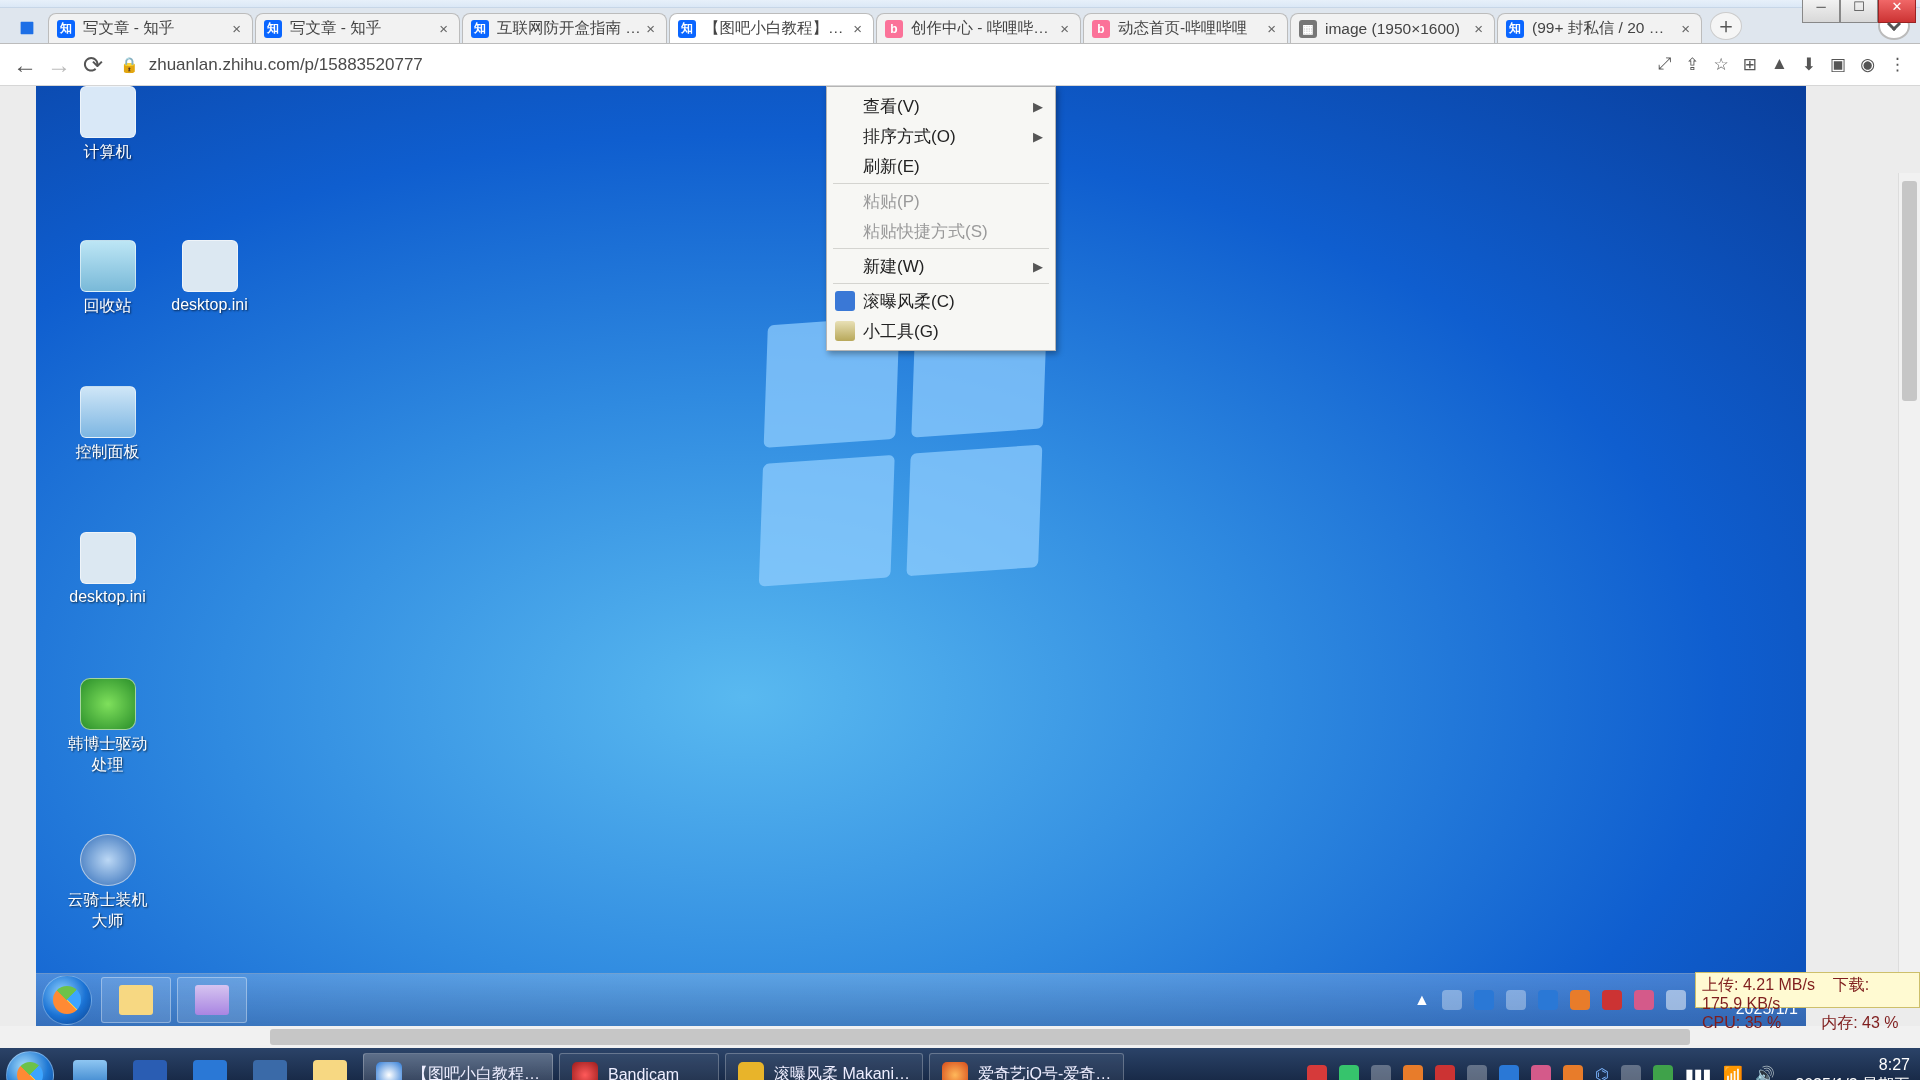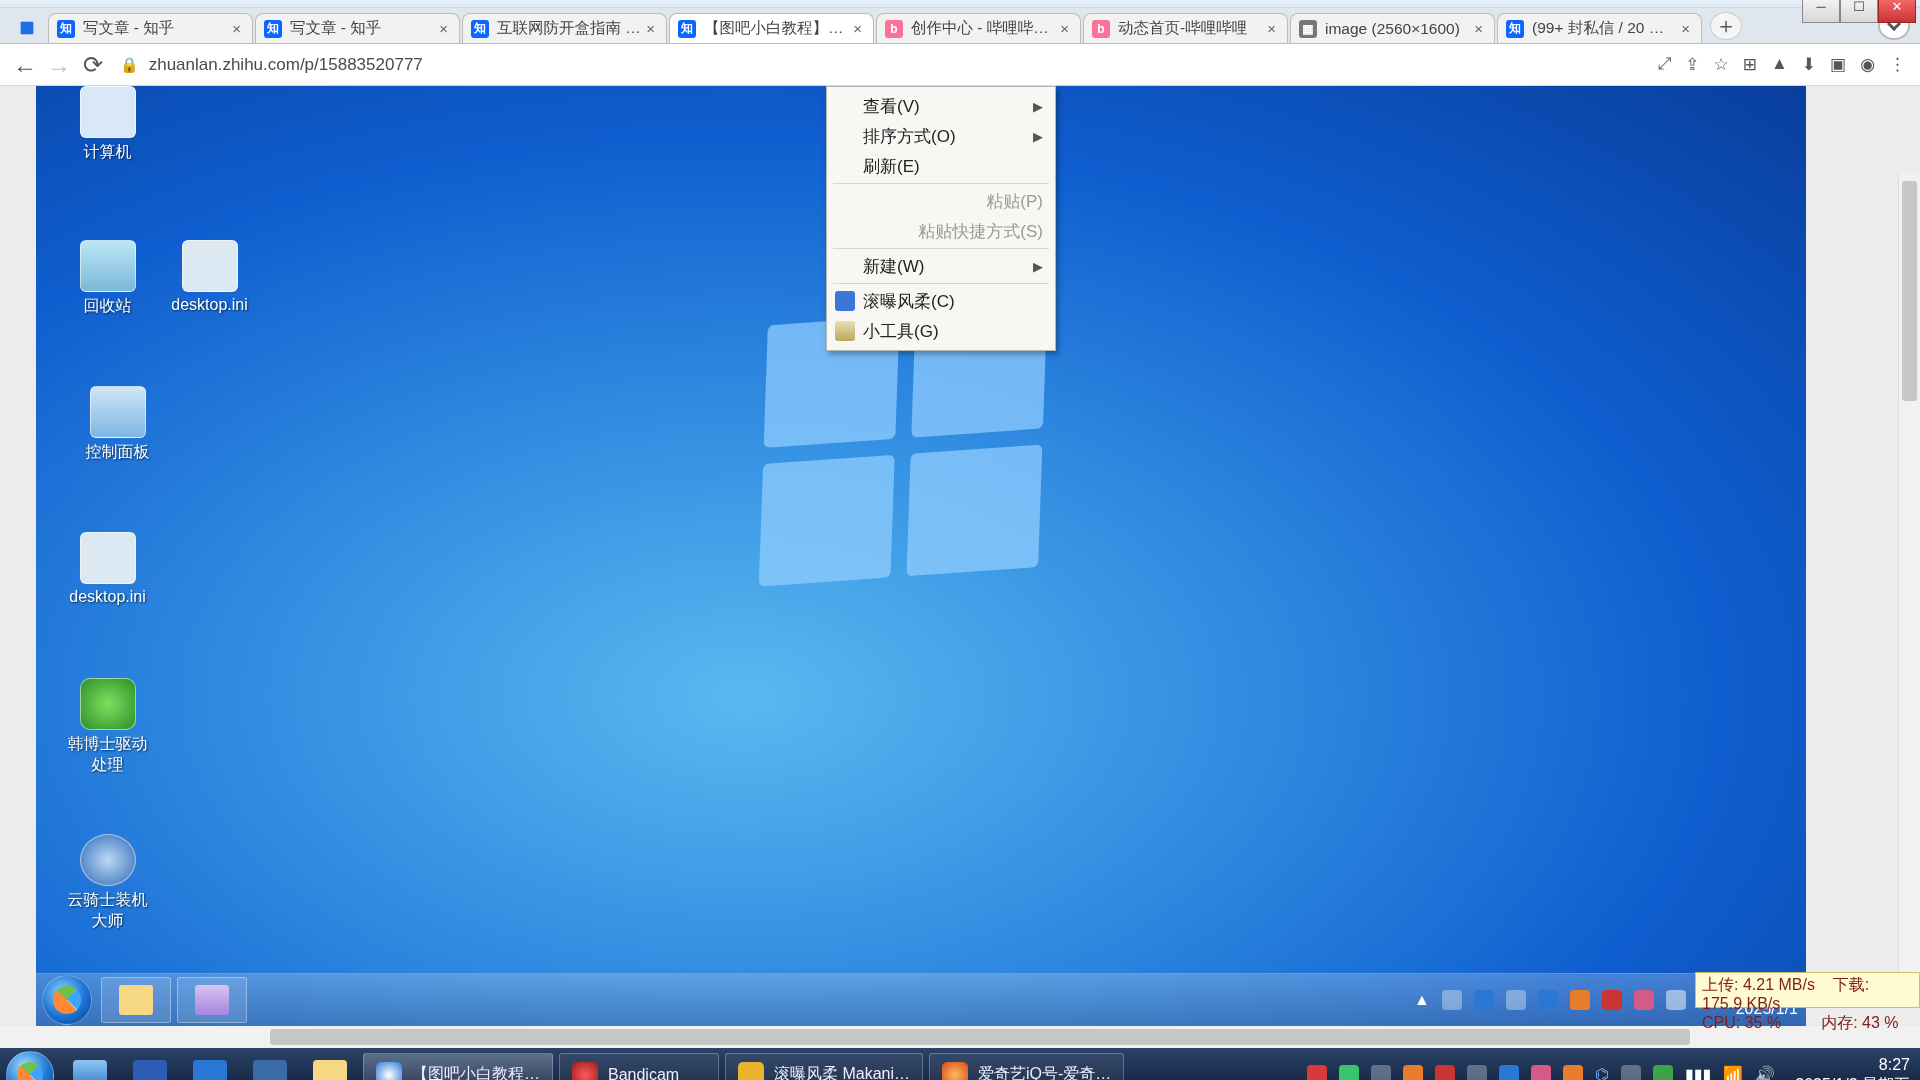--- a/index.html
+++ b/index.html
@@ -114,21 +114,21 @@
   
   .ctxmenu {
     position:absolute; left:790px; top:0; width:230px;
     background:#f7f7f4; border:1px solid #b5b5b5; box-shadow:2px 3px 6px #0005;
     font-size:17px; color:#222; padding: 4px 2px;
   }
   .ctxrow {
     display:flex; align-items:center; height:30px; padding:0 10px 0 34px;
     position:relative; cursor:default;
   }
-  .ctxrow.disabled { color:#9a9a9a;justify-content:flex-end; }
+  .ctxrow.disabled { color:#9a9a9a; }
   .ctxsep { height:1px; background:#d4d4d0; margin:2px 4px; }
   .ctxrow .arrow { position:absolute; right:10px; font-size:13px; color:#555; }
   .ctxrow .mico {
     position:absolute; left:6px; width:20px; height:20px;
     background:#3a78d6; border-radius:3px;
   }
   .ctxrow .mico.gadget { background:linear-gradient(#e8e0b6,#b8a85a); }
 
   
   .inner-taskbar {
@@ -274,21 +274,21 @@
     <div class="tab-text">创作中心 - 哔哩哔哩弹幕…</div>
     <div class="tab-close">×</div>
   </div>
   <div class="tab">
     <div class="favicon bili">b</div>
     <div class="tab-text">动态首页-哔哩哔哩</div>
     <div class="tab-close">×</div>
   </div>
   <div class="tab">
     <div class="favicon img">▦</div>
-    <div class="tab-text">image (2560×1600)</div>
+    <div class="tab-text">image (1950×1600)</div>
     <div class="tab-close">×</div>
   </div>
   <div class="tab">
     <div class="favicon">知</div>
     <div class="tab-text">(99+ 封私信 / 20 条消息…</div>
     <div class="tab-close">×</div>
   </div>
 
   <div class="newtab">＋</div>
   <div class="tab-overflow">
@@ -342,21 +342,21 @@
       <div>计算机</div>
     </div>
     <div class="desk-icon" style="left:24px; top:154px">
       <div class="pic bin"></div>
       <div>回收站</div>
     </div>
     <div class="desk-icon" style="left:126px; top:154px">
       <div class="pic paper"></div>
       <div>desktop.ini</div>
     </div>
-    <div class="desk-icon" style="left:34px; top:300px">
+    <div class="desk-icon" style="left:24px; top:300px">
       <div class="pic panel"></div>
       <div>控制面板</div>
     </div>
     <div class="desk-icon" style="left:24px; top:446px">
       <div class="pic paper"></div>
       <div>desktop.ini</div>
     </div>
     <div class="desk-icon" style="left:24px; top:748px">
       <div class="pic knight"></div>
       <div>云骑士装机大师</div>

